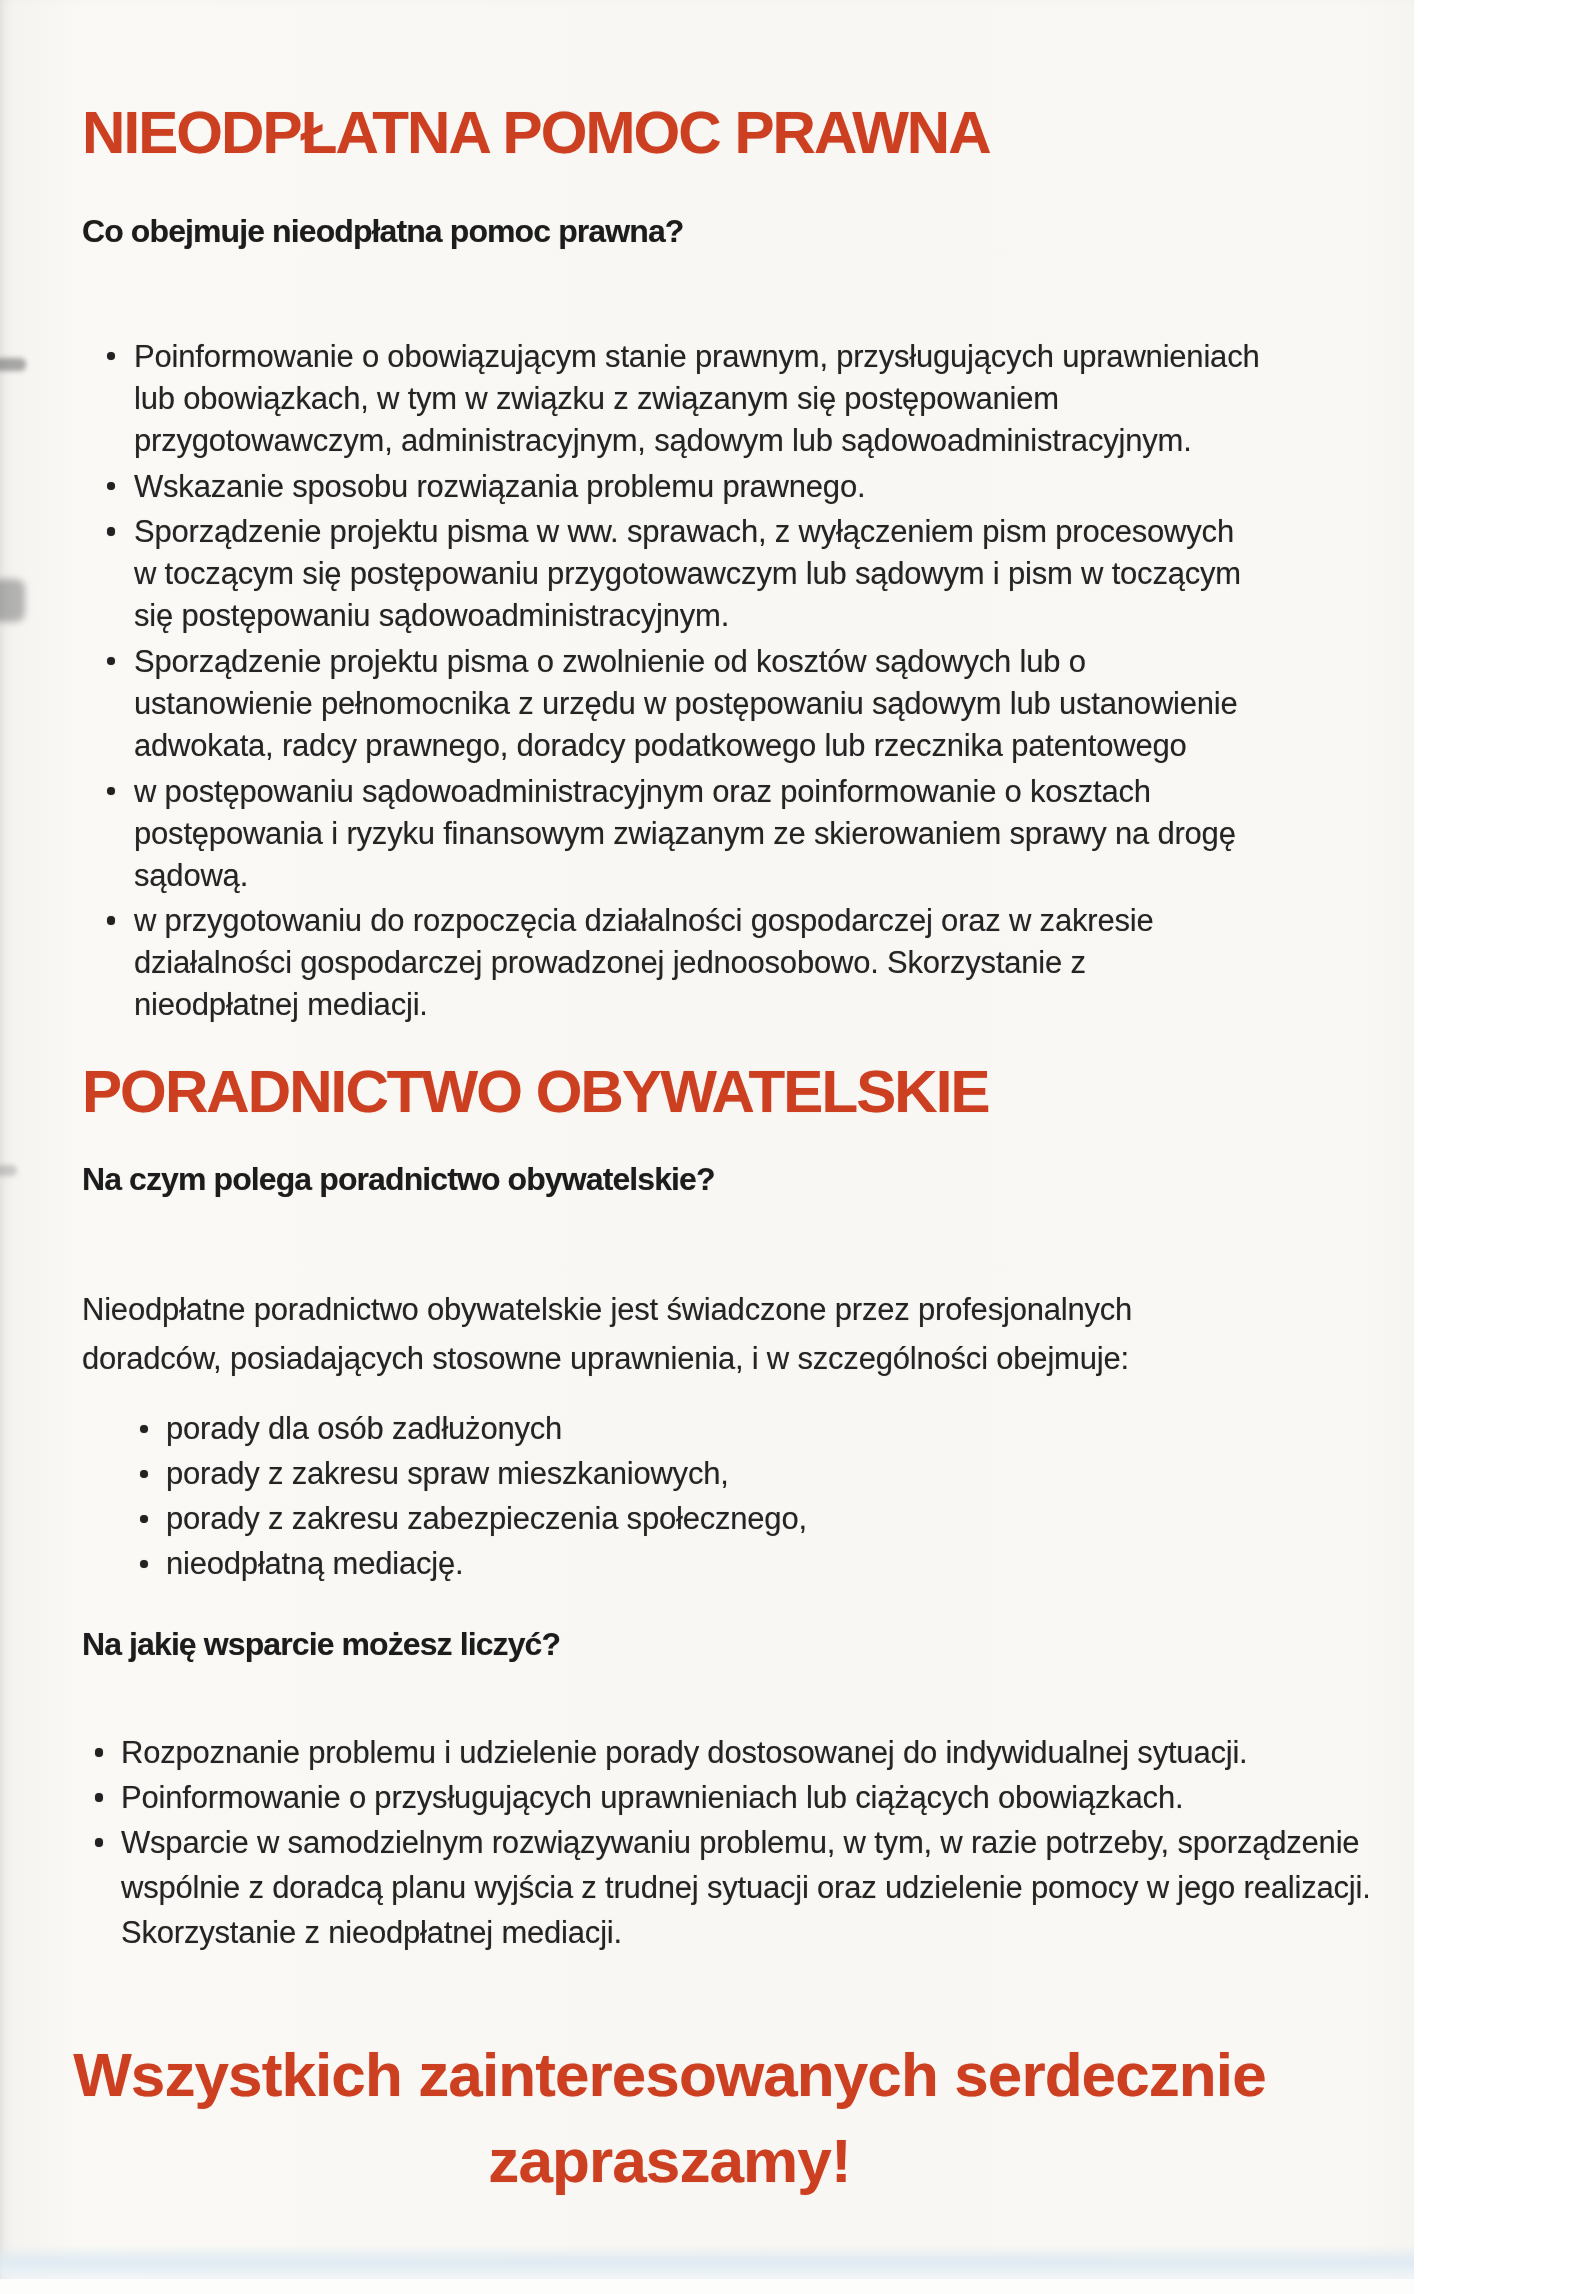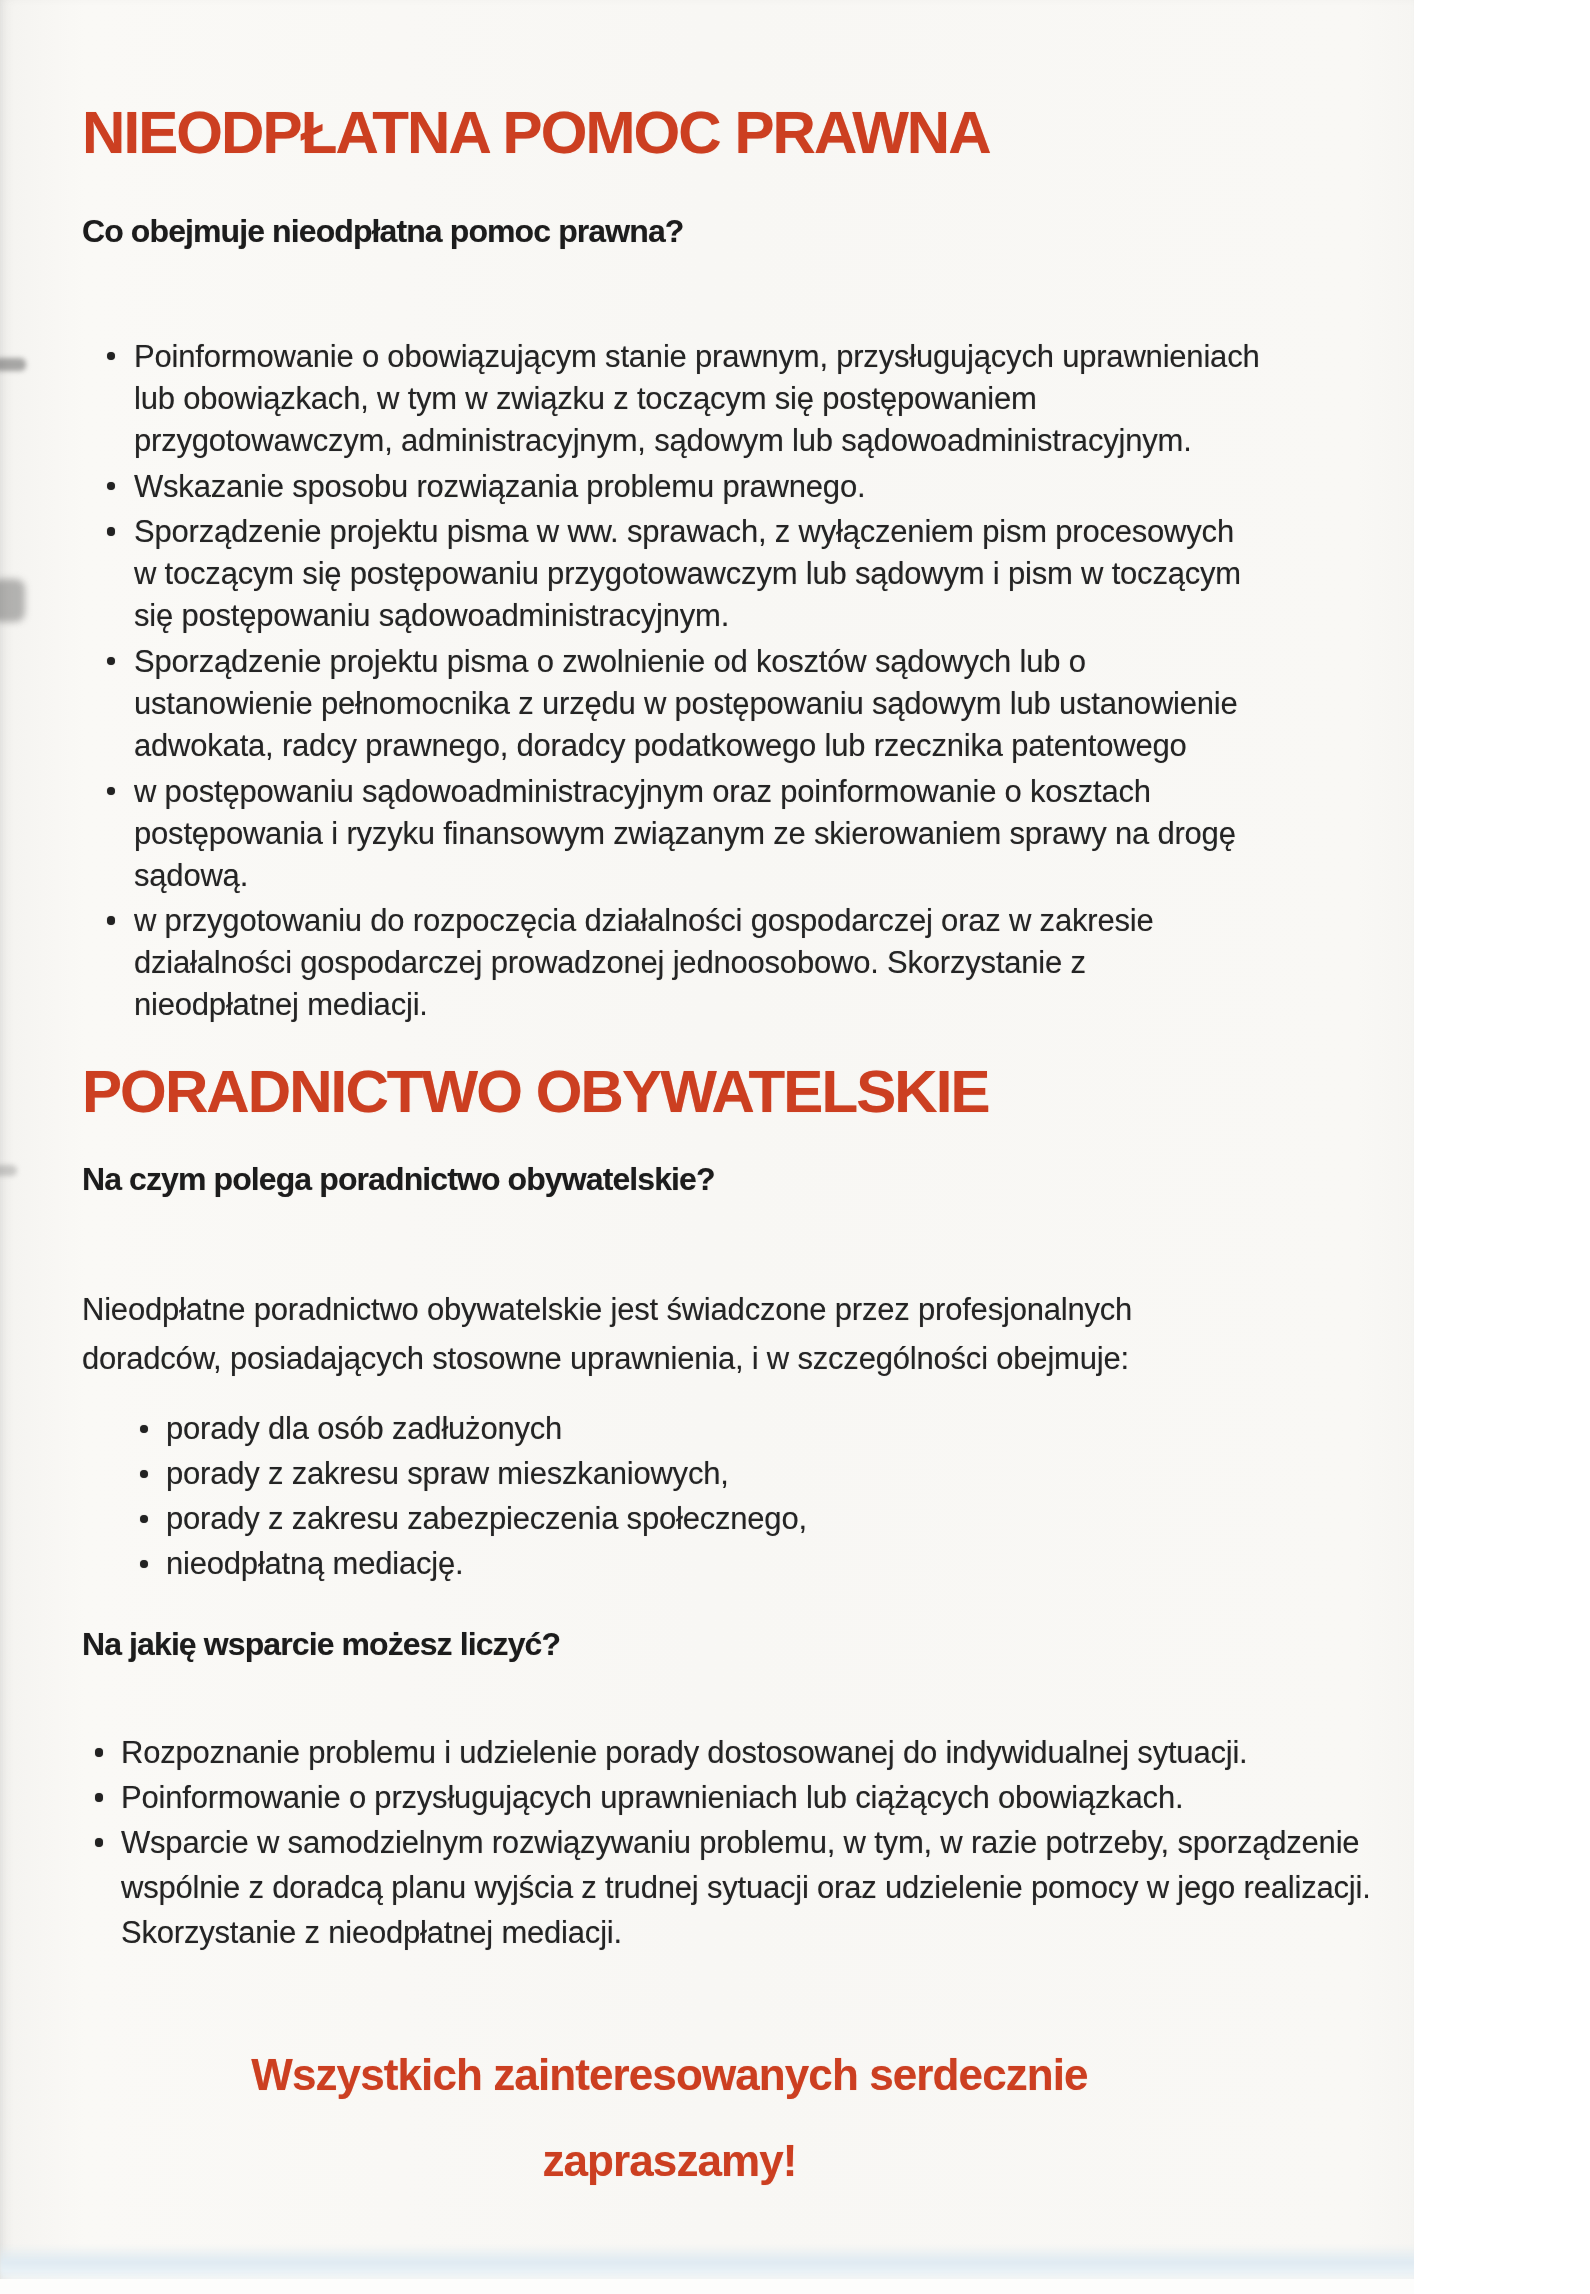--- a/index.html
+++ b/index.html
@@ -80,21 +80,21 @@
   .bullets-2 .dot { left: 58px; top: 11.2px; }
 
   .bullets-3 { margin-top: 62px; }
   .bullets-3 li { padding-left: 39px; line-height: 45px; margin-bottom: 0; }
   .bullets-3 .dot { left: 13px; top: 18px; }
 
   .closing {
     margin-top: 77px;
     margin-right: 75px;
     text-align: center;
-    font-size: 44px;
+    font-size: 62px;
     line-height: 86px;
     font-weight: 700;
     letter-spacing: -0.9px;
     color: var(--accent-red, #cc3f21);
     text-shadow: 0 0 0.9px rgba(204,63,33,0.45);
   }
   .closing .line { display: block; }
 
   
   .artifact { position: absolute; z-index: 1; pointer-events: none; }
@@ -114,21 +114,21 @@
 <div class="page">
   <div class="content">
 
     <h1 class="red-title title-1">NIEODPŁATNA POMOC PRAWNA</h1>
     <h2 class="black-subtitle subtitle-1">Co obejmuje nieodpłatna pomoc prawna?</h2>
 
     <ul class="bullets bullets-1">
       <li>
         <span class="dot"></span>
         <span class="line">Poinformowanie o obowiązującym stanie prawnym, przysługujących uprawnieniach</span>
-        <span class="line">lub obowiązkach, w tym w związku z toczącym się postępowaniem</span>
+        <span class="line">lub obowiązkach, w tym w związku z związanym się postępowaniem</span>
         <span class="line">przygotowawczym, administracyjnym, sądowym lub sądowoadministracyjnym.</span>
       </li>
       <li>
         <span class="dot"></span>
         <span class="line">Wskazanie sposobu rozwiązania problemu prawnego.</span>
       </li>
       <li>
         <span class="dot"></span>
         <span class="line">Sporządzenie projektu pisma w ww. sprawach, z wyłączeniem pism procesowych</span>
         <span class="line">w toczącym się postępowaniu przygotowawczym lub sądowym i pism w toczącym</span>

